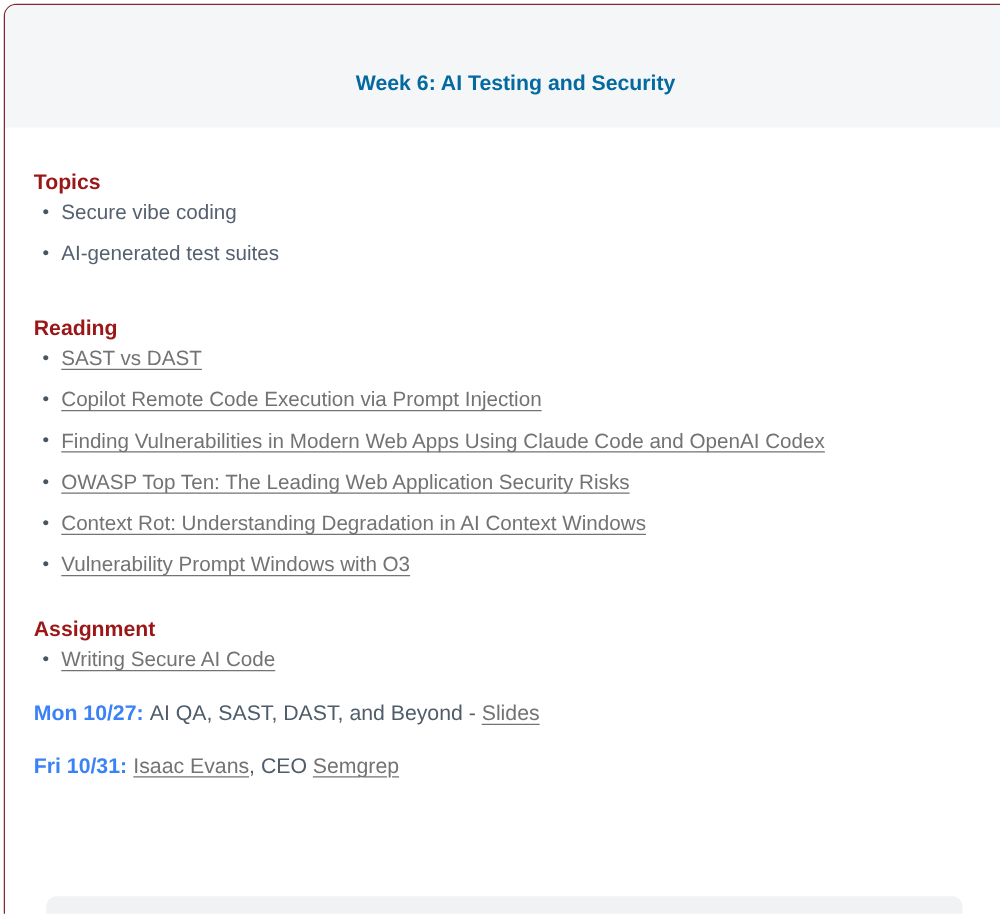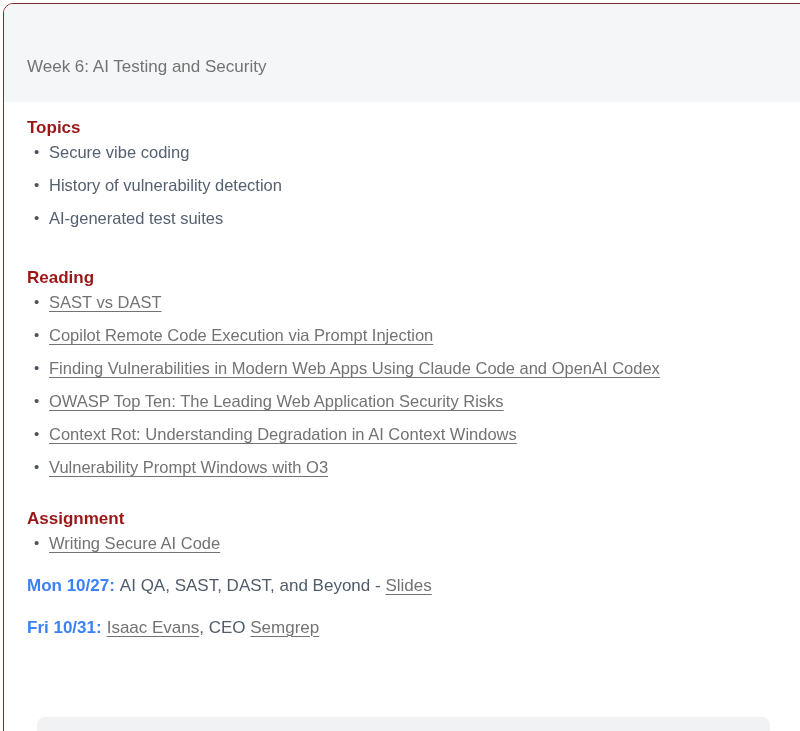--- a/index.html
+++ b/index.html
@@ -20,34 +20,35 @@
     border-radius: 10px;
     overflow: hidden;
   }
   .card-header {
     height: 98px;
     background: #f4f6f7;
     padding: 52px 24px 0 23px;
   }
   .card-title {
     font-size: 17px;
-    font-weight: normal;
-    color: #737373;
+    font-weight: bold;
+    color: #0369a1;
     line-height: 22px;
+    text-align: center;
   }
   .card-body {
     padding: 0 24px 0 23px;
   }
   .section-heading {
     font-size: 17px;
     font-weight: bold;
     color: #9b1717;
     line-height: 20px;
   }
-  .topics-heading    { margin-top: 16px; }
+  .topics-heading    { margin-top: 34px; }
   .reading-heading   { margin-top: 40px; }
   .assignment-heading{ margin-top: 32px; }
   ul.bullet-list {
     list-style: none;
     margin-top: 4px;
   }
   ul.bullet-list li {
     position: relative;
     padding-left: 22px;
     font-size: 16.5px;
@@ -96,21 +97,20 @@
 
   <div class="card-header">
     <div class="card-title">Week 6: AI Testing and Security</div>
   </div>
 
   <div class="card-body">
 
     <div class="section-heading topics-heading">Topics</div>
     <ul class="bullet-list">
       <li>Secure vibe coding</li>
-      <li>History of vulnerability detection</li>
       <li>AI-generated test suites</li>
     </ul>
 
     <div class="section-heading reading-heading">Reading</div>
     <ul class="bullet-list">
       <li><a class="doc-link">SAST vs DAST</a></li>
       <li><a class="doc-link">Copilot Remote Code Execution via Prompt Injection</a></li>
       <li><a class="doc-link">Finding Vulnerabilities in Modern Web Apps Using Claude Code and OpenAI Codex</a></li>
       <li><a class="doc-link">OWASP Top Ten: The Leading Web Application Security Risks</a></li>
       <li><a class="doc-link">Context Rot: Understanding Degradation in AI Context Windows</a></li>

